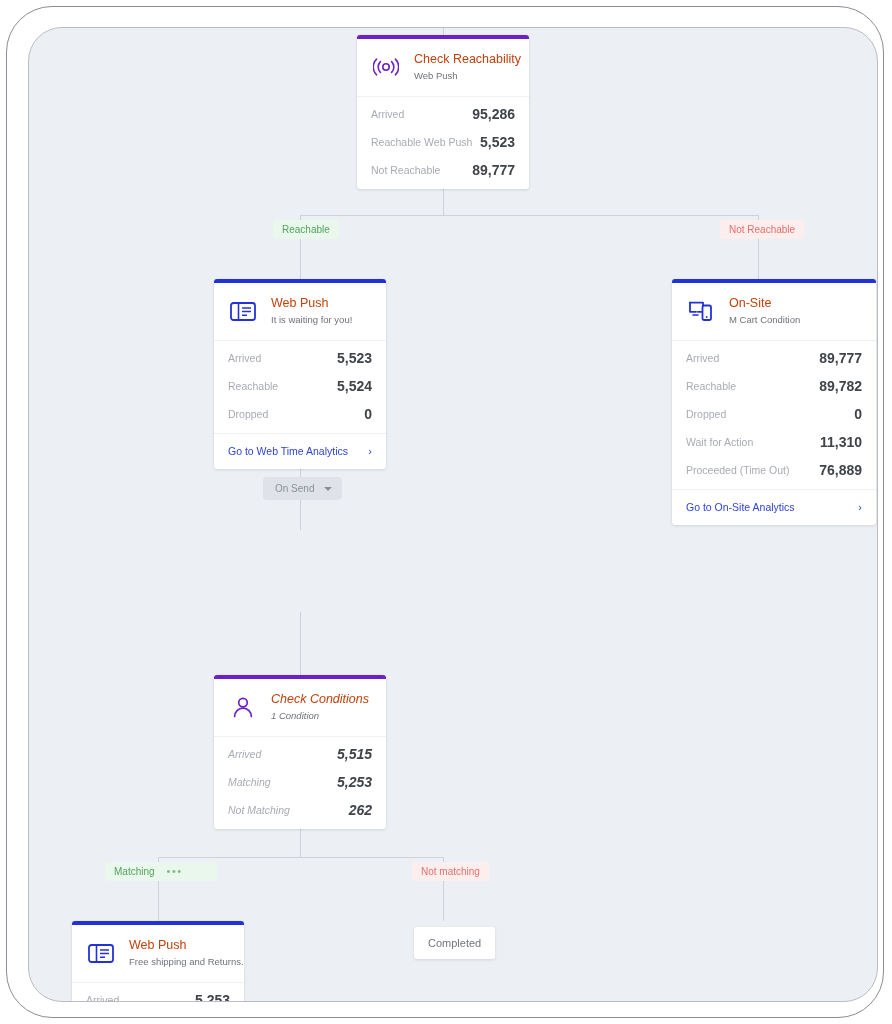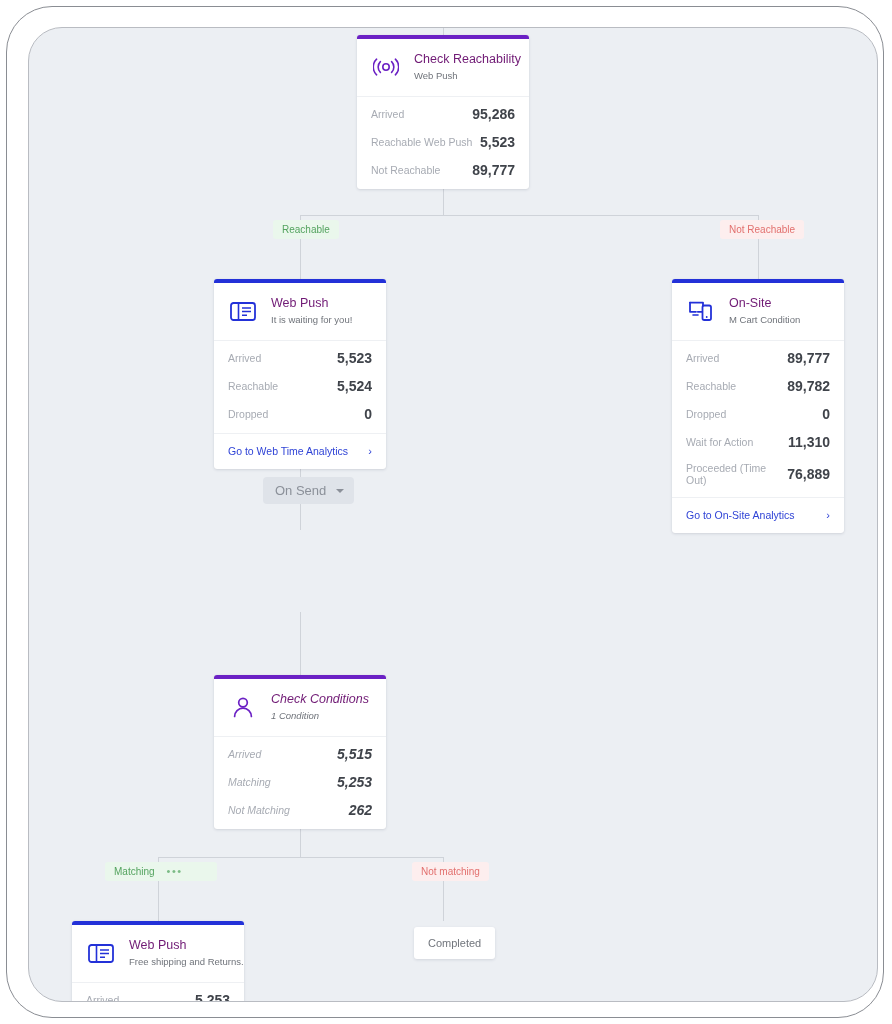--- a/index.html
+++ b/index.html
@@ -61,21 +61,21 @@
     background: #ffffff;
   }
   .card-icon {
     width: 30px; height: 30px;
     flex: 0 0 30px;
     display: flex; align-items: center; justify-content: center;
   }
   .card-titles { display: flex; flex-direction: column; gap: 4px; min-width: 0; }
   .card-title {
     font-size: 12.5px;
-    color: #701a75;
+    color: #c2410c;
     line-height: 1.1;
     white-space: nowrap;
   }
   .card-sub {
     font-size: 9.5px;
     color: #6f737a;
     line-height: 1.1;
     white-space: nowrap;
   }
 
@@ -121,21 +121,21 @@
   .onsend {
     position: absolute;
     display: flex;
     align-items: center;
     justify-content: space-between;
     gap: 10px;
     background: #dfe3e9;
     color: #8b9099;
     border-radius: 4px;
     padding: 6px 10px 6px 12px;
-    font-size: 13px;
+    font-size: 10px;
     cursor: pointer;
   }
   .caret {
     width: 0; height: 0;
     border-left: 4px solid transparent;
     border-right: 4px solid transparent;
     border-top: 4.5px solid #8b9099;
   }
 
   
@@ -245,21 +245,21 @@
         <span>Go to Web Time Analytics</span>
         <span class="chev">›</span>
       </div>
     </div>
 
     <div class="onsend" style="left:234px; top:449px;">
       <span>On Send</span>
       <span class="caret"></span>
     </div>
 
-    <div class="card" style="left:643px; top:251px; width:172px;">
+    <div class="card" style="left:643px; top:251px; width:204px;">
       <div class="card-accent" style="background:#2331d8;"></div>
       <div class="card-head">
         <span class="card-icon">
           <svg width="26" height="22" viewBox="0 0 26 22">
             <path d="M2 2.6 h13 v9.2 h-5.2" fill="none" stroke="#2331d8" stroke-width="1.8" stroke-linejoin="round" stroke-linecap="round"></path>
             <path d="M2 2.6 v9.2 h6" fill="none" stroke="#2331d8" stroke-width="1.8" stroke-linejoin="round" stroke-linecap="round"></path>
             <line x1="5" y1="15" x2="10" y2="15" stroke="#2331d8" stroke-width="1.6" stroke-linecap="round"></line>
             <rect x="14.5" y="5.5" width="8.5" height="14.5" rx="1.8" fill="#ffffff" stroke="#2331d8" stroke-width="1.8"></rect>
             <circle cx="18.7" cy="17" r="0.9" fill="#2331d8"></circle>
           </svg>

